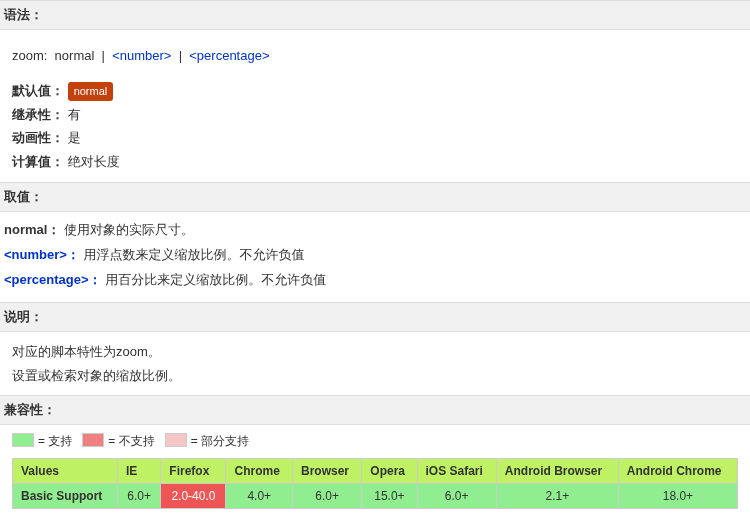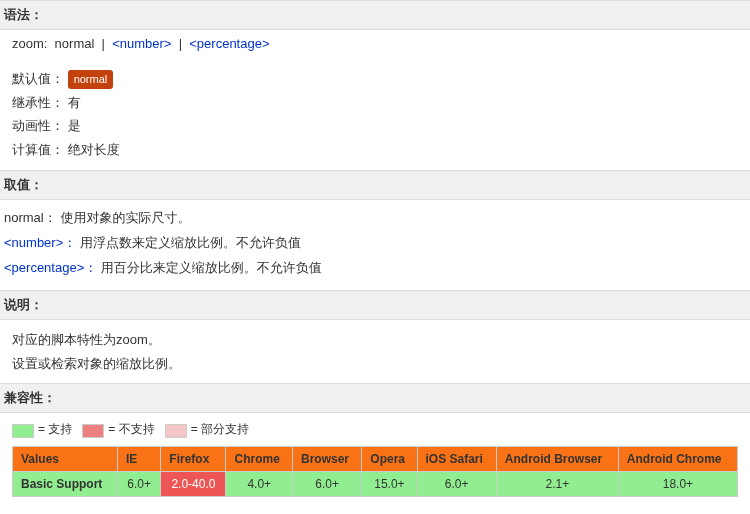--- a/index.html
+++ b/index.html
@@ -14,60 +14,60 @@
     .section-header {
       background: #f0f0f0;
       border-top: 1px solid #ddd;
       border-bottom: 1px solid #ddd;
       padding: 5px 4px;
       font-weight: bold;
       font-size: 13px;
       color: #333;
     }
 
-    .syntax-section { padding: 4px 12px 4px; }
+    .syntax-section { padding: 16px 12px 4px; }
     .syntax-line { margin-bottom: 4px; line-height: 1.6; }
     .code-blue { color: #0033cc; }
     .default-badge {
       display: inline-block;
       background: #c2410c;
       color: #fff;
       border-radius: 3px;
       padding: 1px 6px;
       font-size: 11px;
     }
 
     .prop-list { padding: 6px 12px; }
     .prop-row { margin-bottom: 3px; line-height: 1.6; }
-    .prop-label { font-weight: normal; }
+    .prop-label { font-weight: bold; }
 
     .values-section { padding: 8px 4px; }
     .value-row { margin-bottom: 4px; line-height: 1.6; }
 
     .desc-section { padding: 8px 12px; line-height: 1.8; }
 
     .compat-section { padding: 8px 12px 4px; }
     .legend { display: flex; align-items: center; gap: 10px; margin-bottom: 8px; font-size: 12px; }
-    .legend-item { display: flex; align-items: flex-end; gap: 4px; }
+    .legend-item { display: flex; align-items: flex-start; gap: 4px; }
     .legend-box {
       width: 22px;
       height: 14px;
       border: 1px solid #ccc;
     }
     .legend-green { background: #90ee90; }
     .legend-red { background: #ee8080; }
     .legend-pink { background: #f5c6c6; }
 
     table {
       border-collapse: collapse;
       width: 100%;
       font-size: 12px;
     }
     table th {
-      background: #f97316;
+      background: #bef264;
       border: 1px solid #ccc;
       padding: 5px 8px;
       text-align: left;
       font-weight: bold;
     }
     table td {
       border: 1px solid #ccc;
       padding: 5px 8px;
       text-align: center;
     }

